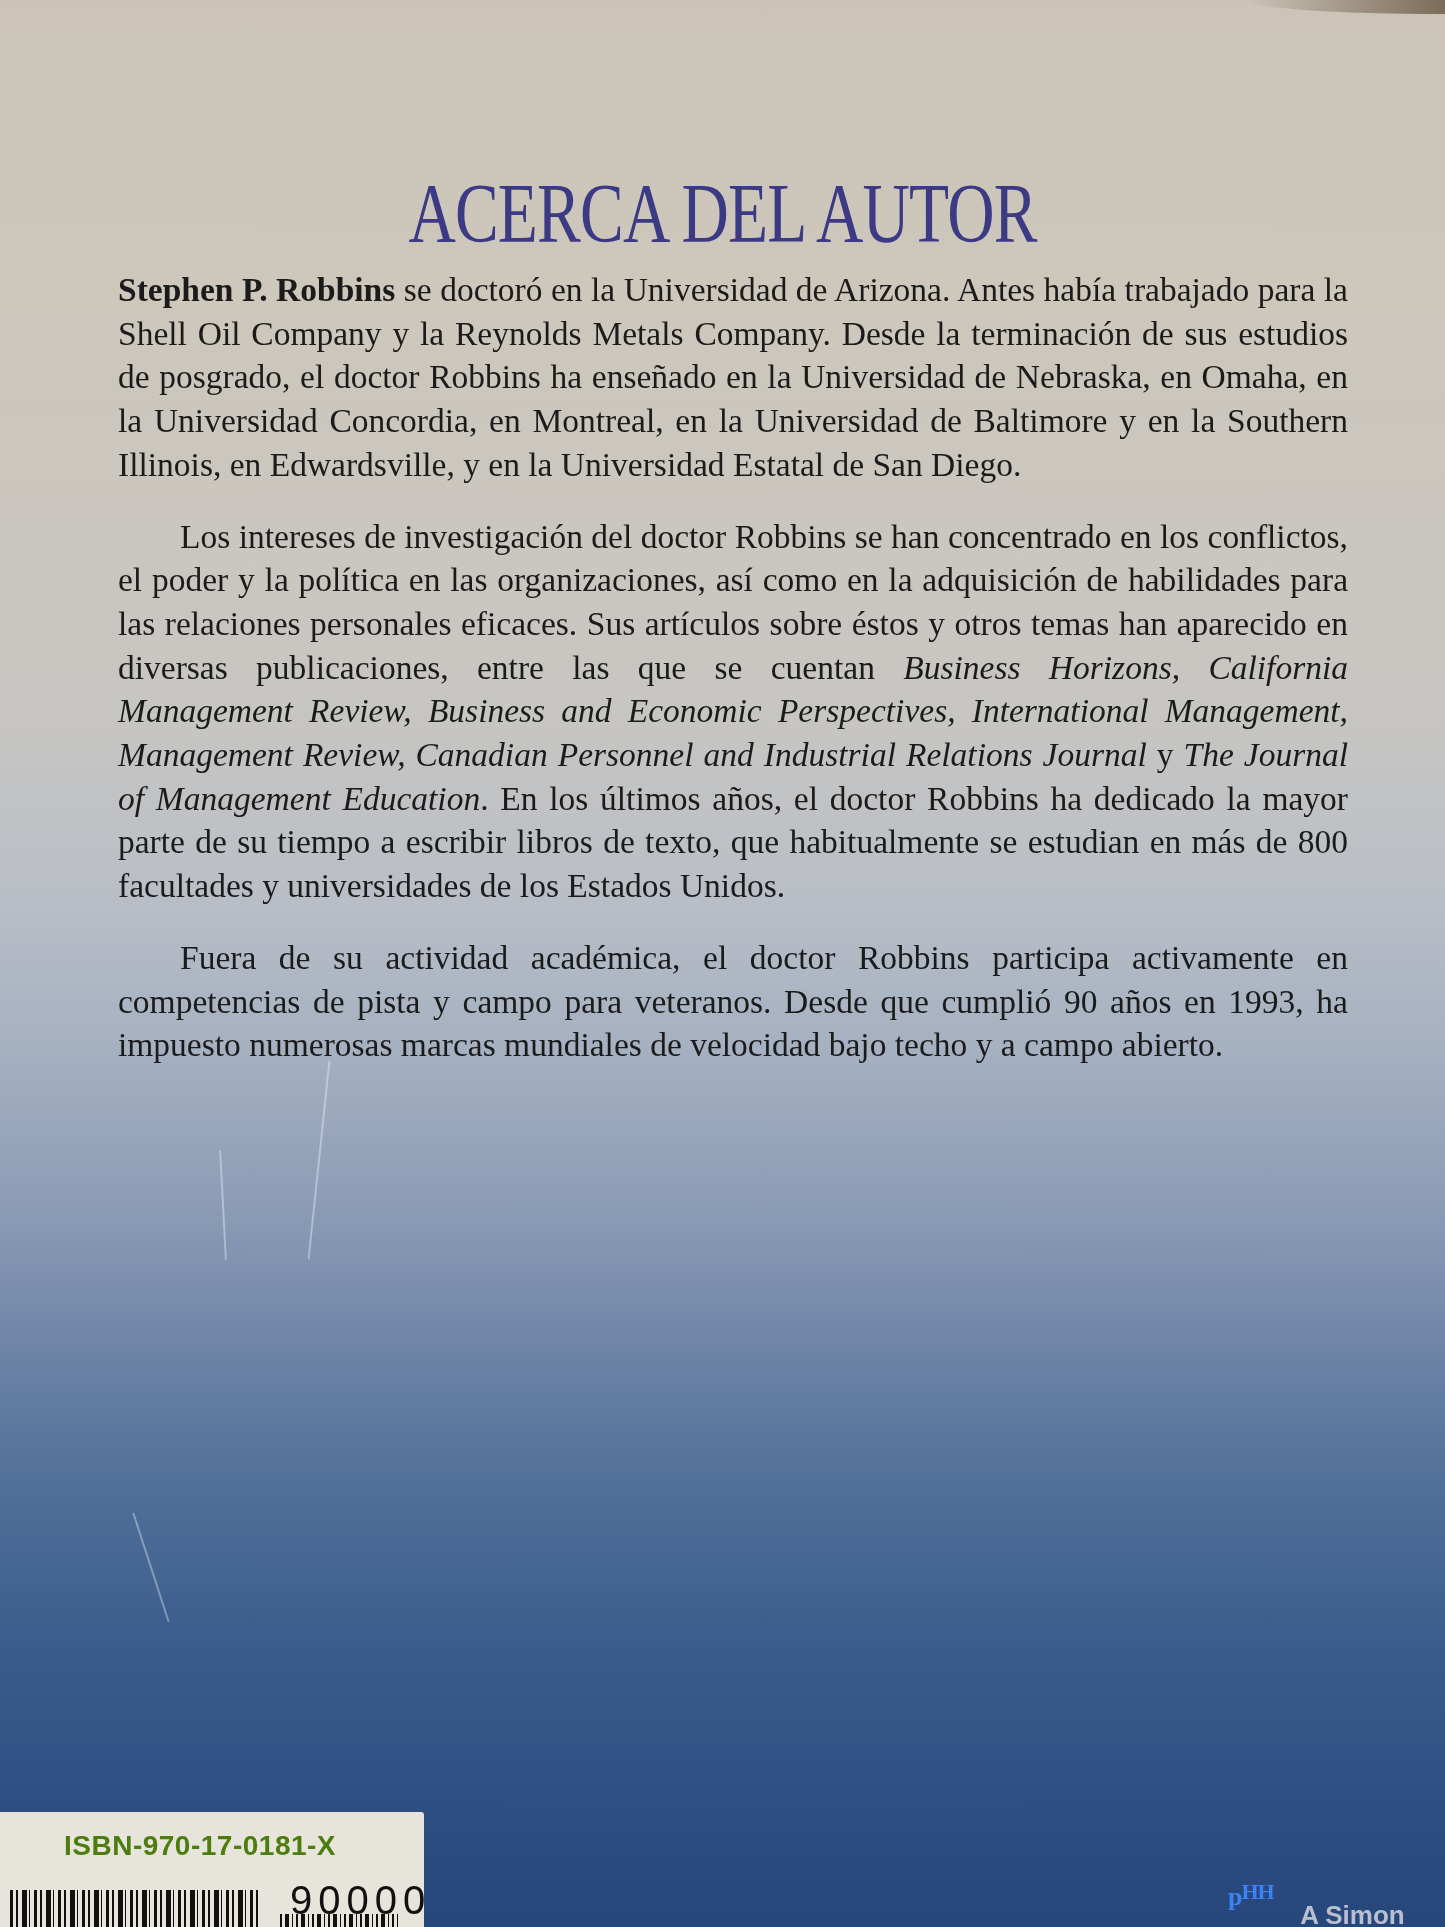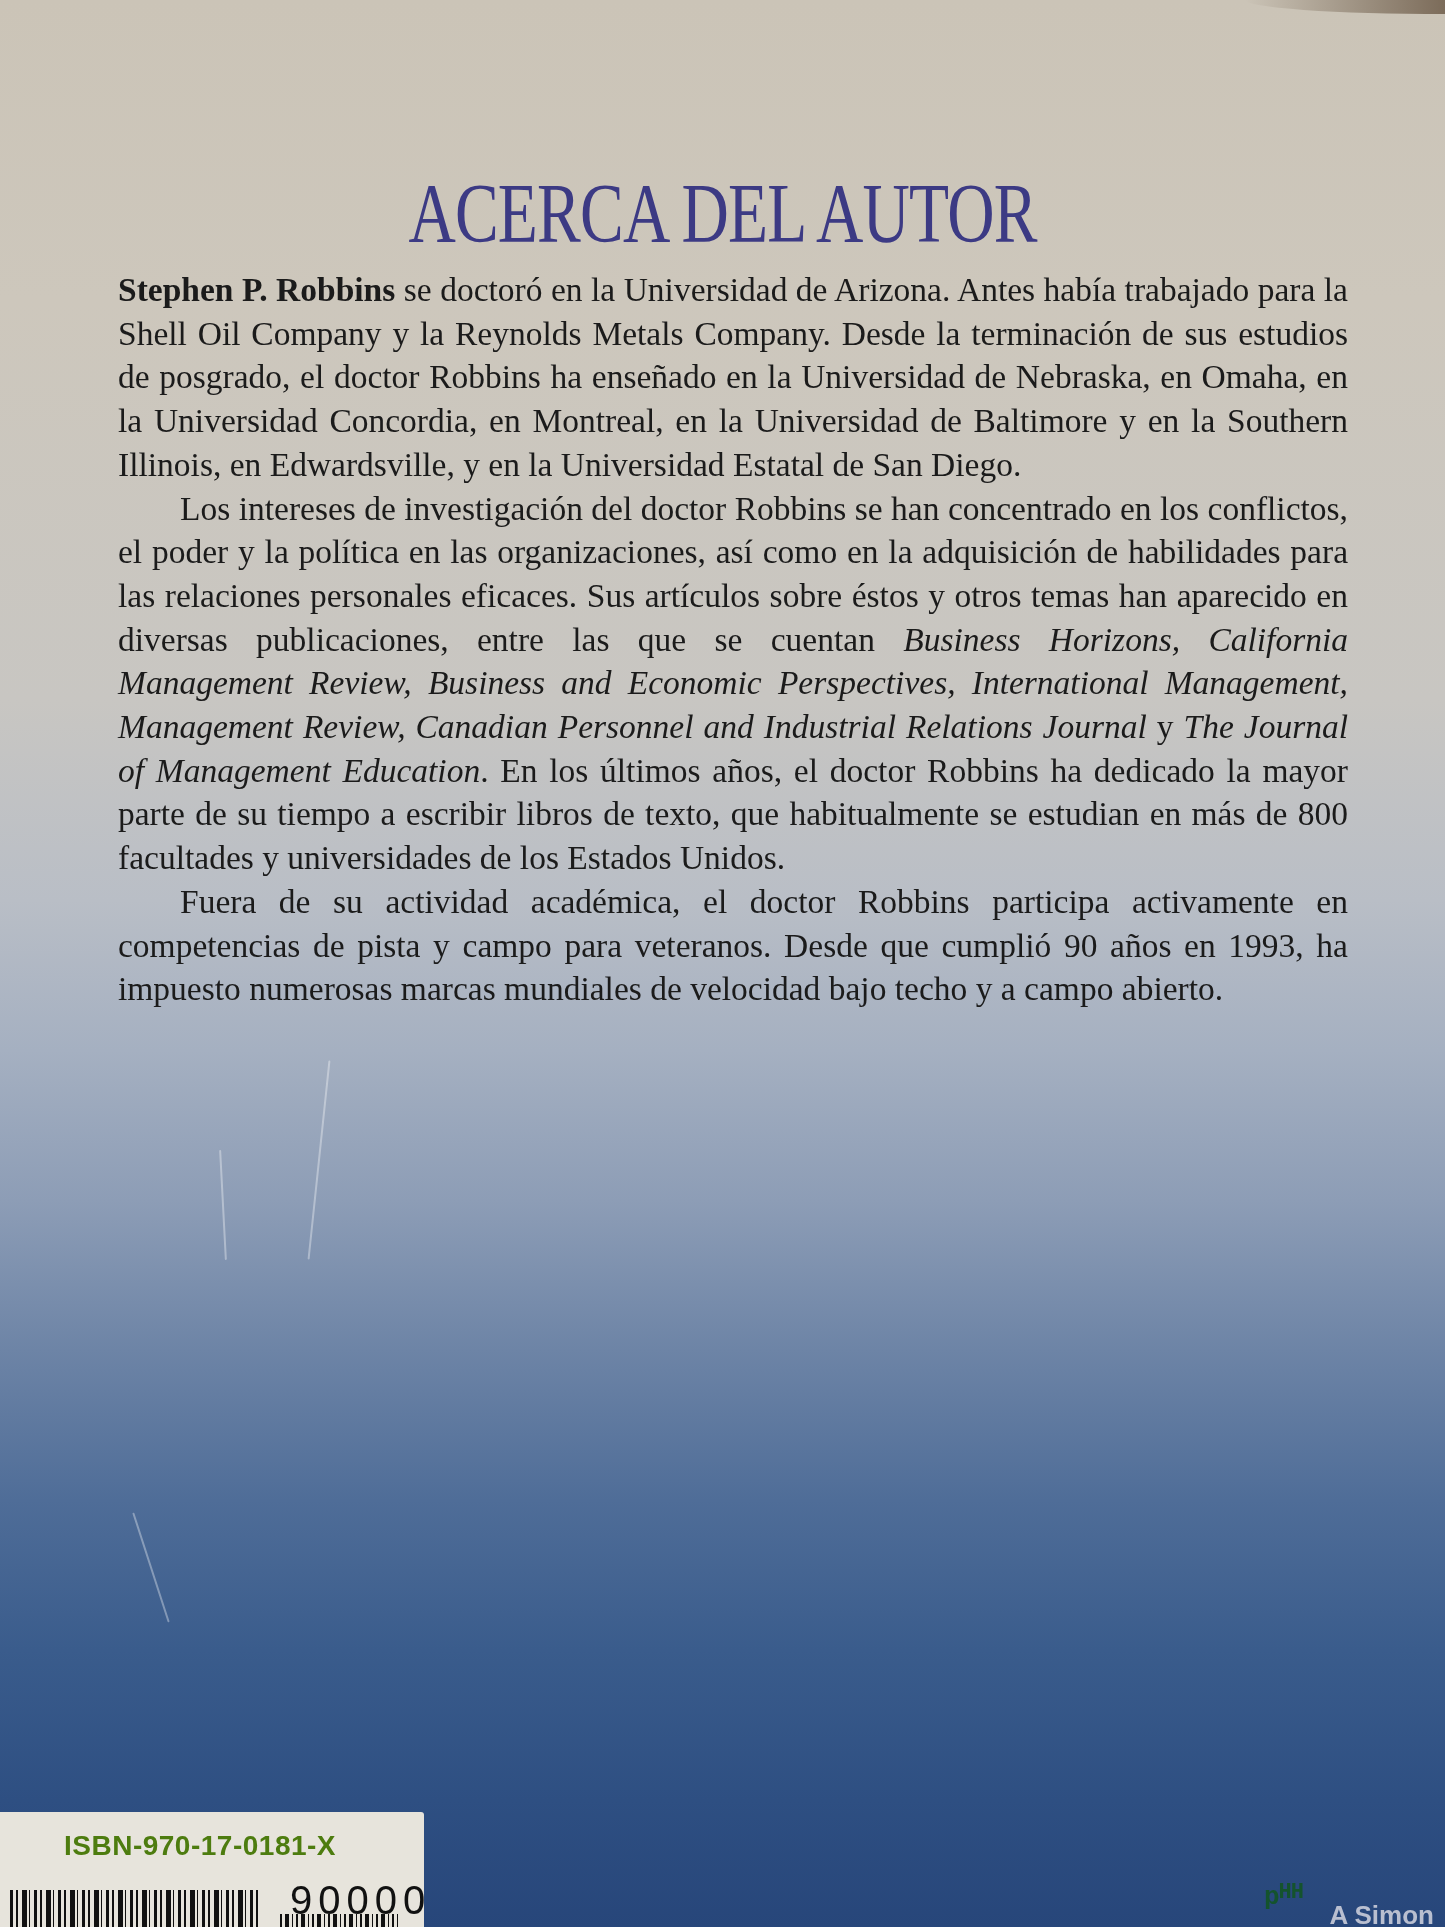--- a/index.html
+++ b/index.html
@@ -67,20 +67,21 @@
       line-height: 43.7px;
       color: #1b1b1b;
       text-align: justify;
       hyphens: manual;
     }
     .body-text p {
       margin: 0;
     }
     .body-text p.indent {
       text-indent: 62px;
+      margin-top: 28px;
     }
     .body-text .bold {
       font-weight: bold;
       margin-top: 24px;
     }
     .body-text .ital {
       font-style: italic;
     }
     .sticker {
       position: absolute;
@@ -147,27 +148,26 @@
     .publisher {
       position: absolute;
       left: 1228px;
       top: 1882px;
       color: #c8cad8;
       font-family: "Liberation Sans", "DejaVu Sans", sans-serif;
       white-space: nowrap;
     }
     .publisher .logo {
       display: inline-block;
-      font-family: Liberation Mono, monospace;
+      font-family: Liberation Serif, serif;
       font-weight: bold;
       font-size: 26px;
-      color: #14532d;
+      color: #3b82f6;
       vertical-align: top;
       letter-spacing: -1px;
-      margin-left: 36px;
     }
     .publisher .logo .sup {
       position: relative;
       top: -6px;
       font-size: 22px;
     }
     .publisher .tagline {
       display: inline-block;
       font-weight: bold;
       font-size: 26px;

